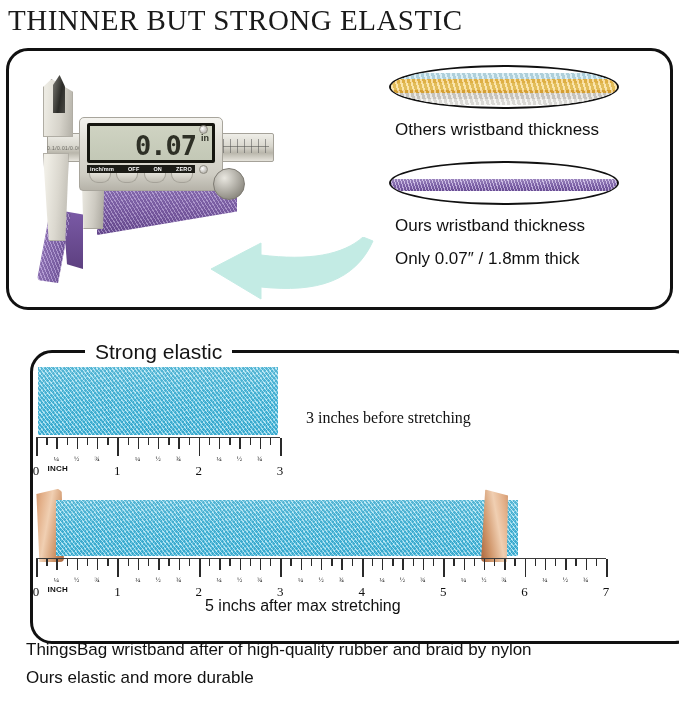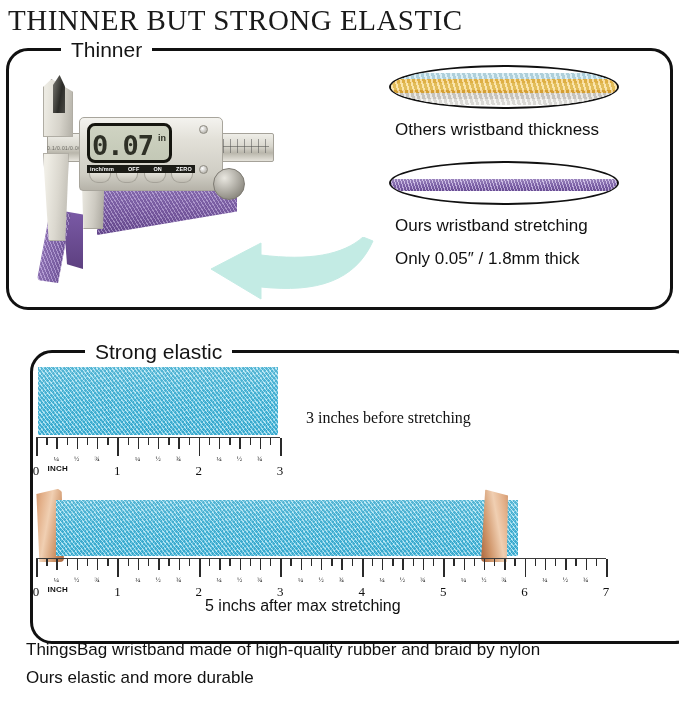--- a/index.html
+++ b/index.html
@@ -76,24 +76,24 @@
   }
   .cal-body {
     position: absolute;
     left: 62px; top: 56px; width: 142px; height: 72px;
     background: linear-gradient(180deg,#f4f3ef 0%,#e2e0d8 30%,#cfcdc4 78%,#b6b3a9 100%);
     border: 1px solid #a8a59c;
     border-radius: 5px 5px 4px 4px;
   }
   .cal-lcd {
     position: absolute;
-    left: 70px; top: 62px; width: 85px; height: 40px;
+    left: 70px; top: 62px; width: 128px; height: 40px;
     background: linear-gradient(180deg,#cfd3c2 0%,#c3c8b6 100%);
     border: 3px solid #15150f;
-    border-radius: 8px;
+    border-radius: 2px;
     box-sizing: border-box;
   }
   .cal-lcd-val {
     position: absolute;
     right: 16px; bottom: 1px;
     font-family: "DejaVu Sans Mono", monospace;
     font-weight: bold;
     font-size: 27px;
     line-height: 27px;
     color: #2e3026;
@@ -309,21 +309,20 @@
   #cap-line2  { left: 26px; top: 668px; font-size: 17px; }
 </style>
 </head>
 <body>
 
 <div class="title">
   <span>THINNER BUT STRONG ELASTIC</span>
 </div>
 
 <div class="panel" id="panel-thinner">
-  <div class="panel-legend">Thinner</div>
 
   <div class="caliper-wrap">
     <div class="cal-beam"></div>
     <div class="cal-beam-line"></div>
     <div class="cal-beam-scale"></div>
 
     <div class="band-purple-main"></div>
     <div class="band-purple-edge"></div>
     <div class="band-purple-fold"></div>
 
@@ -363,22 +362,22 @@
     <div class="cmp-ellipse">
       <div class="others-band"></div>
     </div>
     <div class="cmp-label">Others wristband thickness</div>
   </div>
 
   <div class="cmp" style="top:110px;">
     <div class="cmp-ellipse">
       <div class="ours-band"></div>
     </div>
-    <div class="cmp-label">Ours wristband stretching</div>
-    <div class="cmp-label">Only 0.05″ / 1.8mm thick</div>
+    <div class="cmp-label">Ours wristband thickness</div>
+    <div class="cmp-label">Only 0.07″ / 1.8mm thick</div>
   </div>
 </div>
 
 <div class="panel" id="panel-elastic">
   <div class="panel-legend">Strong elastic</div>
 </div>
 
 <div class="cyan-band" id="band-short"></div>
 <div class="ruler" id="ruler-1">
     <div class="tickline"></div>
@@ -512,14 +511,14 @@
     <div class="num" style="left: 162.857px;">2</div>
     <div class="num" style="left: 244.286px;">3</div>
     <div class="num" style="left: 325.714px;">4</div>
     <div class="num" style="left: 407.143px;">5</div>
     <div class="num" style="left: 488.571px;">6</div>
     <div class="num" style="left: 570px;">7</div>
     <div class="inchlbl" style="left: 11.4px;">INCH</div>
   </div>
 <div class="caption" id="cap-after">5 inchs after max stretching</div>
 
-<div class="caption" id="cap-line1">ThingsBag wristband made of high-quality rubber and braid by nylon</div>
+<div class="caption" id="cap-line1">ThingsBag wristband after of high-quality rubber and braid by nylon</div>
 <div class="caption" id="cap-line2">Ours elastic and more durable</div>
 
 </body></html>

